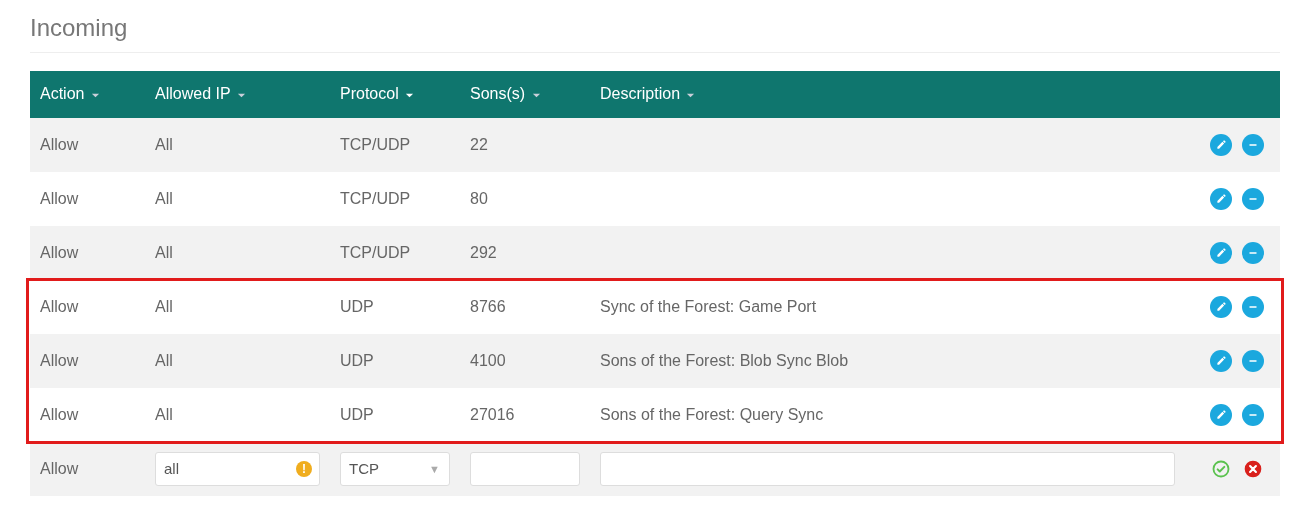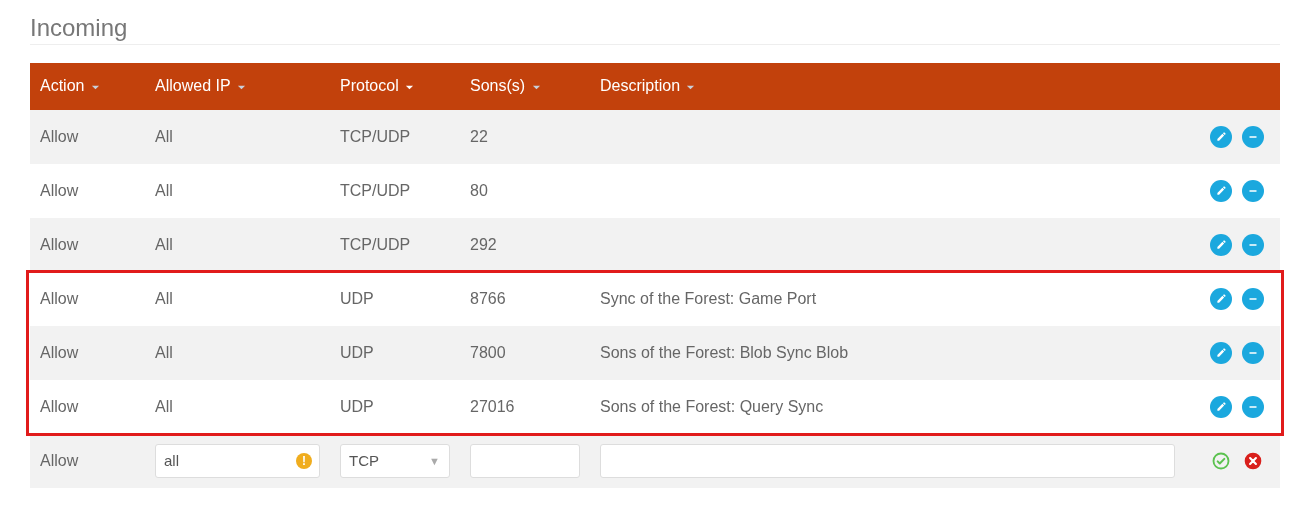--- a/index.html
+++ b/index.html
@@ -7,31 +7,31 @@
     font-family: "Segoe UI", "Helvetica Neue", Arial, sans-serif;
     background: #ffffff;
     color: #555;
     font-size: 15px;
     padding: 10px 30px;
   }
   .section-title {
     font-size: 24px;
     font-weight: 400;
     color: #777;
-    padding: 4px 0 2px 0;
+    padding: 4px 0 10px 0;
     border-bottom: 1px solid #eee;
     margin-bottom: 18px;
   }
   table {
     width: 100%;
     border-collapse: collapse;
     table-layout: fixed;
   }
   thead th {
-    background: #c2410c;
+    background: #0f766e;
     color: #fff;
     font-weight: 400;
     text-align: left;
     padding: 14px 10px;
     font-size: 16px;
     position: relative;
   }
   thead th .sort-icon {
     display: inline-block;
     margin-left: 2px;
@@ -247,21 +247,21 @@
                 </svg>
           </span>
         </div>
       </td>
     </tr>
 
     <tr class="odd">
       <td>Allow</td>
       <td>All</td>
       <td>UDP</td>
-      <td>7800</td>
+      <td>4100</td>
       <td>Sons of the Forest: Blob Sync Blob</td>
       <td class="col-actions">
         <div class="row-actions">
           <span class="icon-btn icon-edit">
             <svg width="11" height="11" viewBox="0 0 24 24" fill="#fff">
                   <path d="M3 17.25V21h3.75l11-11-3.75-3.75-11 11zM20.7 7.04a1 1 0 0 0 0-1.41l-2.34-2.34a1 1 0 0 0-1.41 0l-1.83 1.83 3.75 3.75 1.83-1.83z"></path>
                 </svg>
           </span>
           <span class="icon-btn icon-remove">
             <svg width="12" height="12" viewBox="0 0 24 24">

